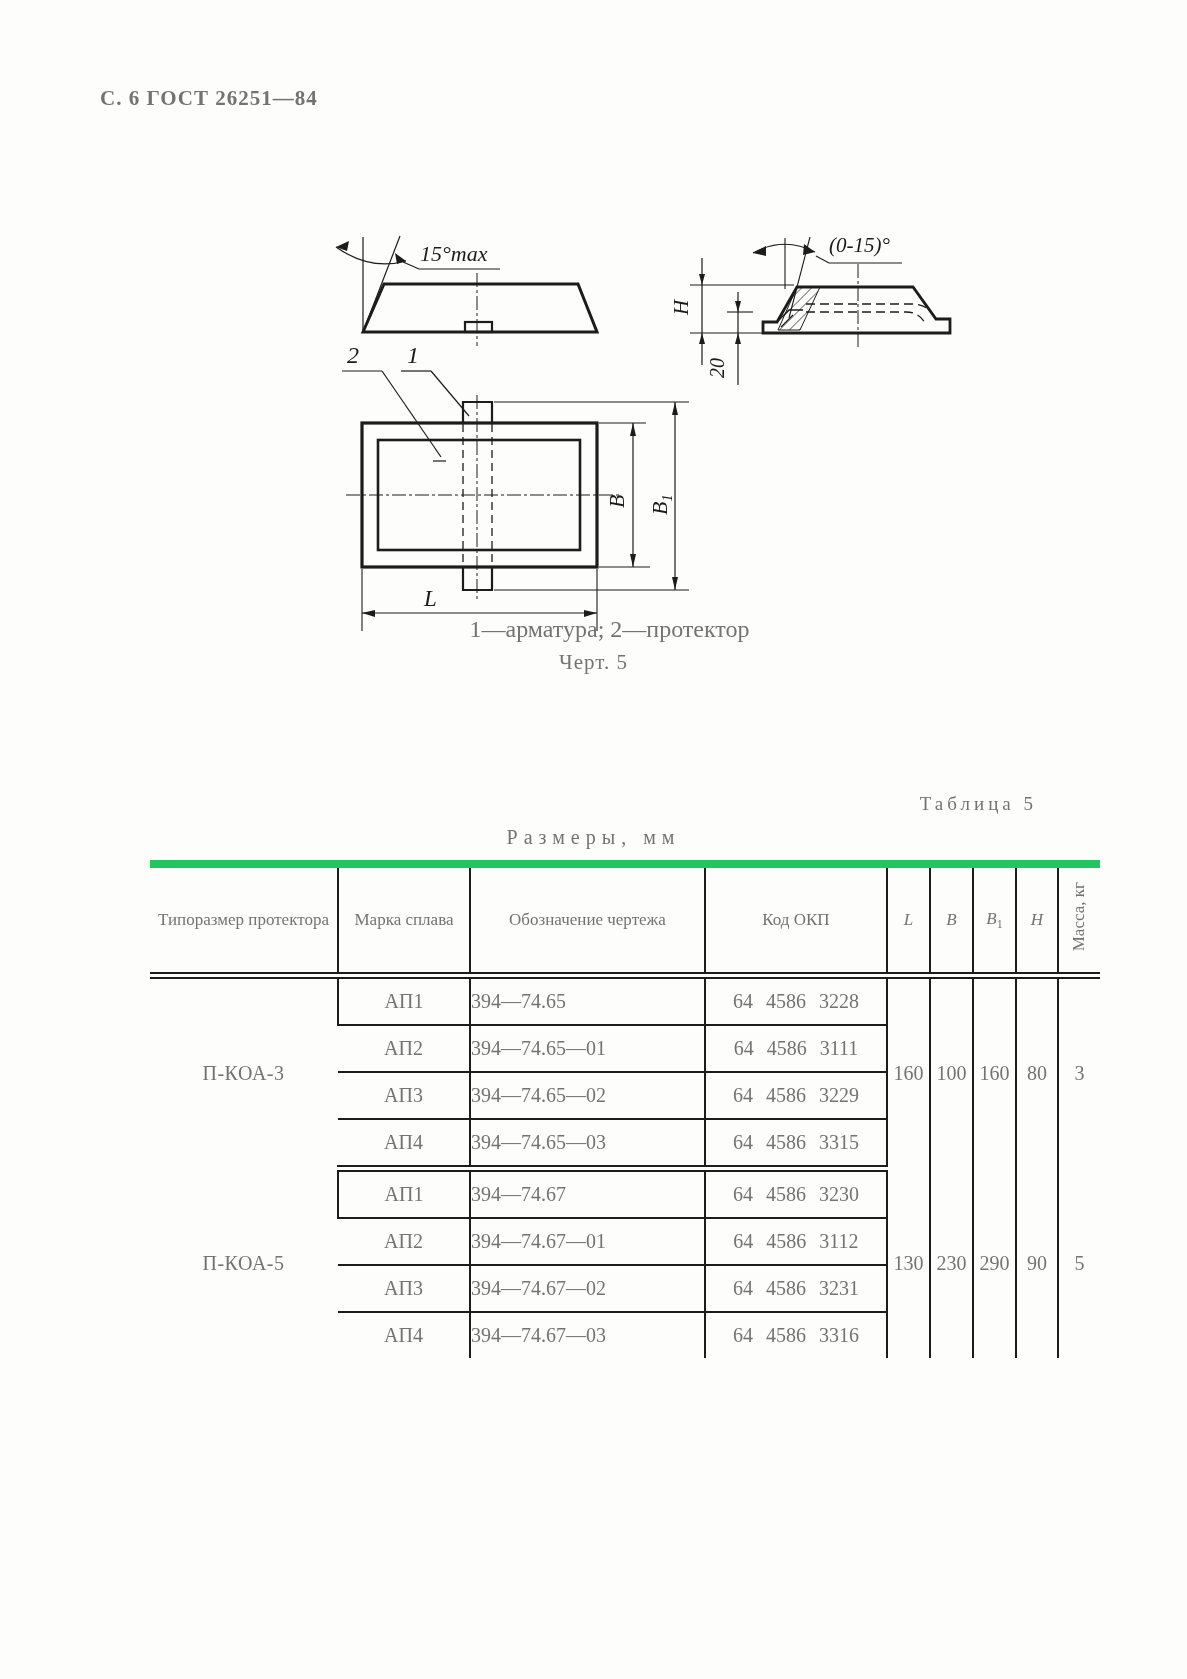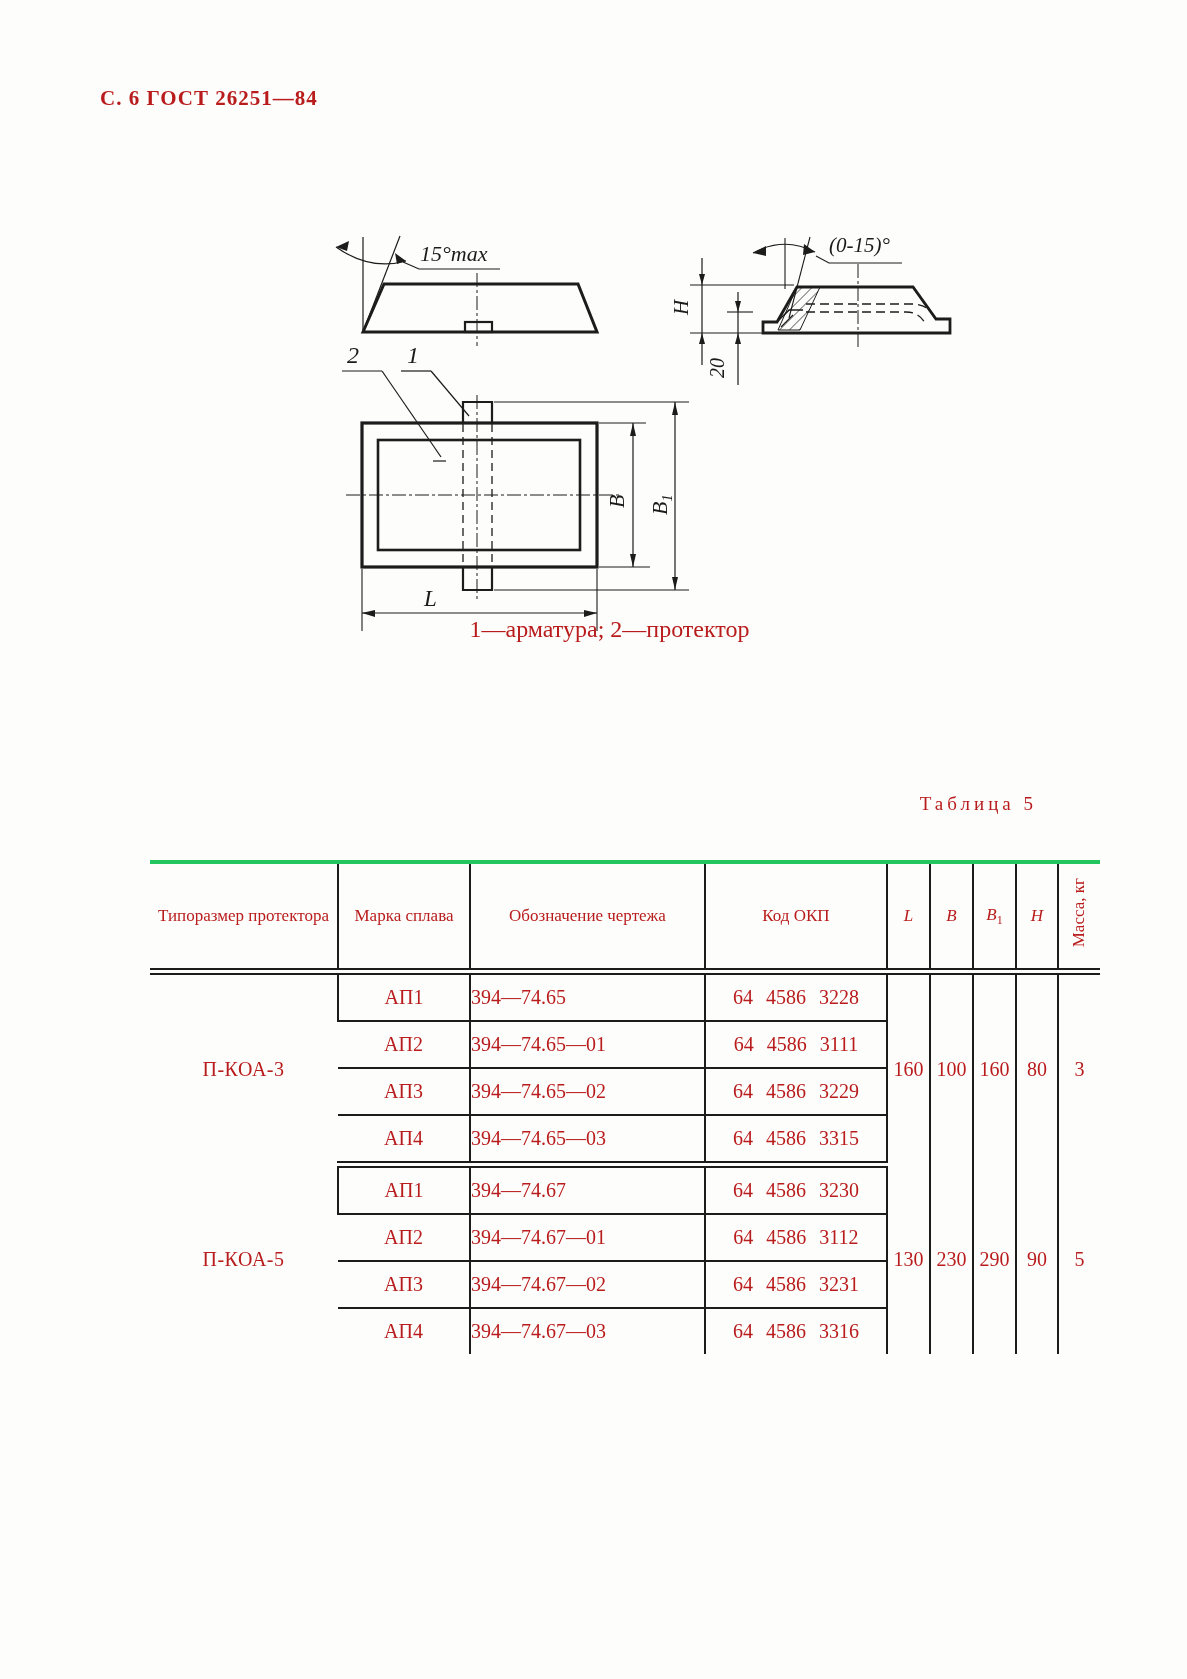--- a/index.html
+++ b/index.html
@@ -1,33 +1,33 @@
 <!DOCTYPE html>
 <html><head>
 <meta charset="utf-8">
 <style>
   html,body{margin:0;padding:0;}
   body{background:#e8e8e6;}
   #page{
     position:relative;width:1187px;height:1679px;margin:0 auto;
-    background:#fdfdfb;color:#b91c1c;overflow:hidden;
+    background:#fdfdfb;color:#737373;overflow:hidden;
     font-family:"Liberation Serif","DejaVu Serif",serif;
   }
   .abs{position:absolute;}
   #doc-header{left:100px;top:86px;font-size:21px;font-weight:bold;letter-spacing:1px;}
   #fig-title{left:0;top:148px;width:1187px;text-align:center;font-size:21px;font-weight:bold;letter-spacing:0.5px;}
   #fig-legend{left:0;top:616px;width:1187px;text-align:center;font-size:24px;padding-left:16px;}
   #fig-caption{left:0;top:650px;width:1187px;text-align:center;font-size:21px;letter-spacing:1px;}
   #table-label{right:150px;top:793px;font-size:19px;letter-spacing:4px;}
   #table-title{left:0;top:826px;width:1187px;text-align:center;font-size:20px;letter-spacing:6px;}
 
   #dims-table{
     position:absolute;left:150px;top:860px;width:950px;
     border-collapse:collapse;table-layout:fixed;
-    border-top:4px solid #22c55e;
+    border-top:8px solid #22c55e;
     font-family:"Liberation Serif","DejaVu Serif",serif;
   }
   #dims-table th,#dims-table td{padding:0;vertical-align:middle;}
   #dims-table th+th, #dims-table td+td{border-left:2px solid #1c1c1c;}
   #dims-table thead th{border-bottom:7px double #1c1c1c;height:104px;font-weight:normal;font-size:17px;line-height:1.35;text-align:center;}
   #dims-table tbody td{height:45px;font-size:20px;}
   td.c-type{text-align:center;font-size:21px;letter-spacing:0.5px;}
   td.c-alloy{text-align:center;}
   td.c-draw{text-align:left;padding-left:8px;}
   td.c-okp{text-align:center;padding-left:28px;word-spacing:8px;}
@@ -133,22 +133,24 @@
       <line x1="362" y1="569" x2="362" y2="631" stroke-width="1.1"></line>
       <line x1="597" y1="569" x2="597" y2="631" stroke-width="1.1"></line>
       <line x1="362" y1="613" x2="597" y2="613" stroke-width="1.2"></line>
       <polygon points="362,613 375,610 375,617" fill="#1c1c1c" stroke="none"></polygon>
       <polygon points="597,613 584,610 584,617" fill="#1c1c1c" stroke="none"></polygon>
       <text x="424" y="606" font-size="23" font-style="italic" stroke="none">L</text>
     </g>
   </svg>
 
   <div class="abs" id="fig-legend">1—арматура; 2—протектор</div>
+  <div class="abs" id="fig-caption">Черт. 5</div>
 
   <div class="abs" id="table-label">Таблица 5</div>
+  <div class="abs" id="table-title">Размеры, мм</div>
 
   <table id="dims-table">
     <colgroup>
       <col style="width:188px">
         <col style="width:132px">
         <col style="width:235px">
         <col style="width:182px">
       <col style="width:43px">
         <col style="width:43px">
         <col style="width:43px">

